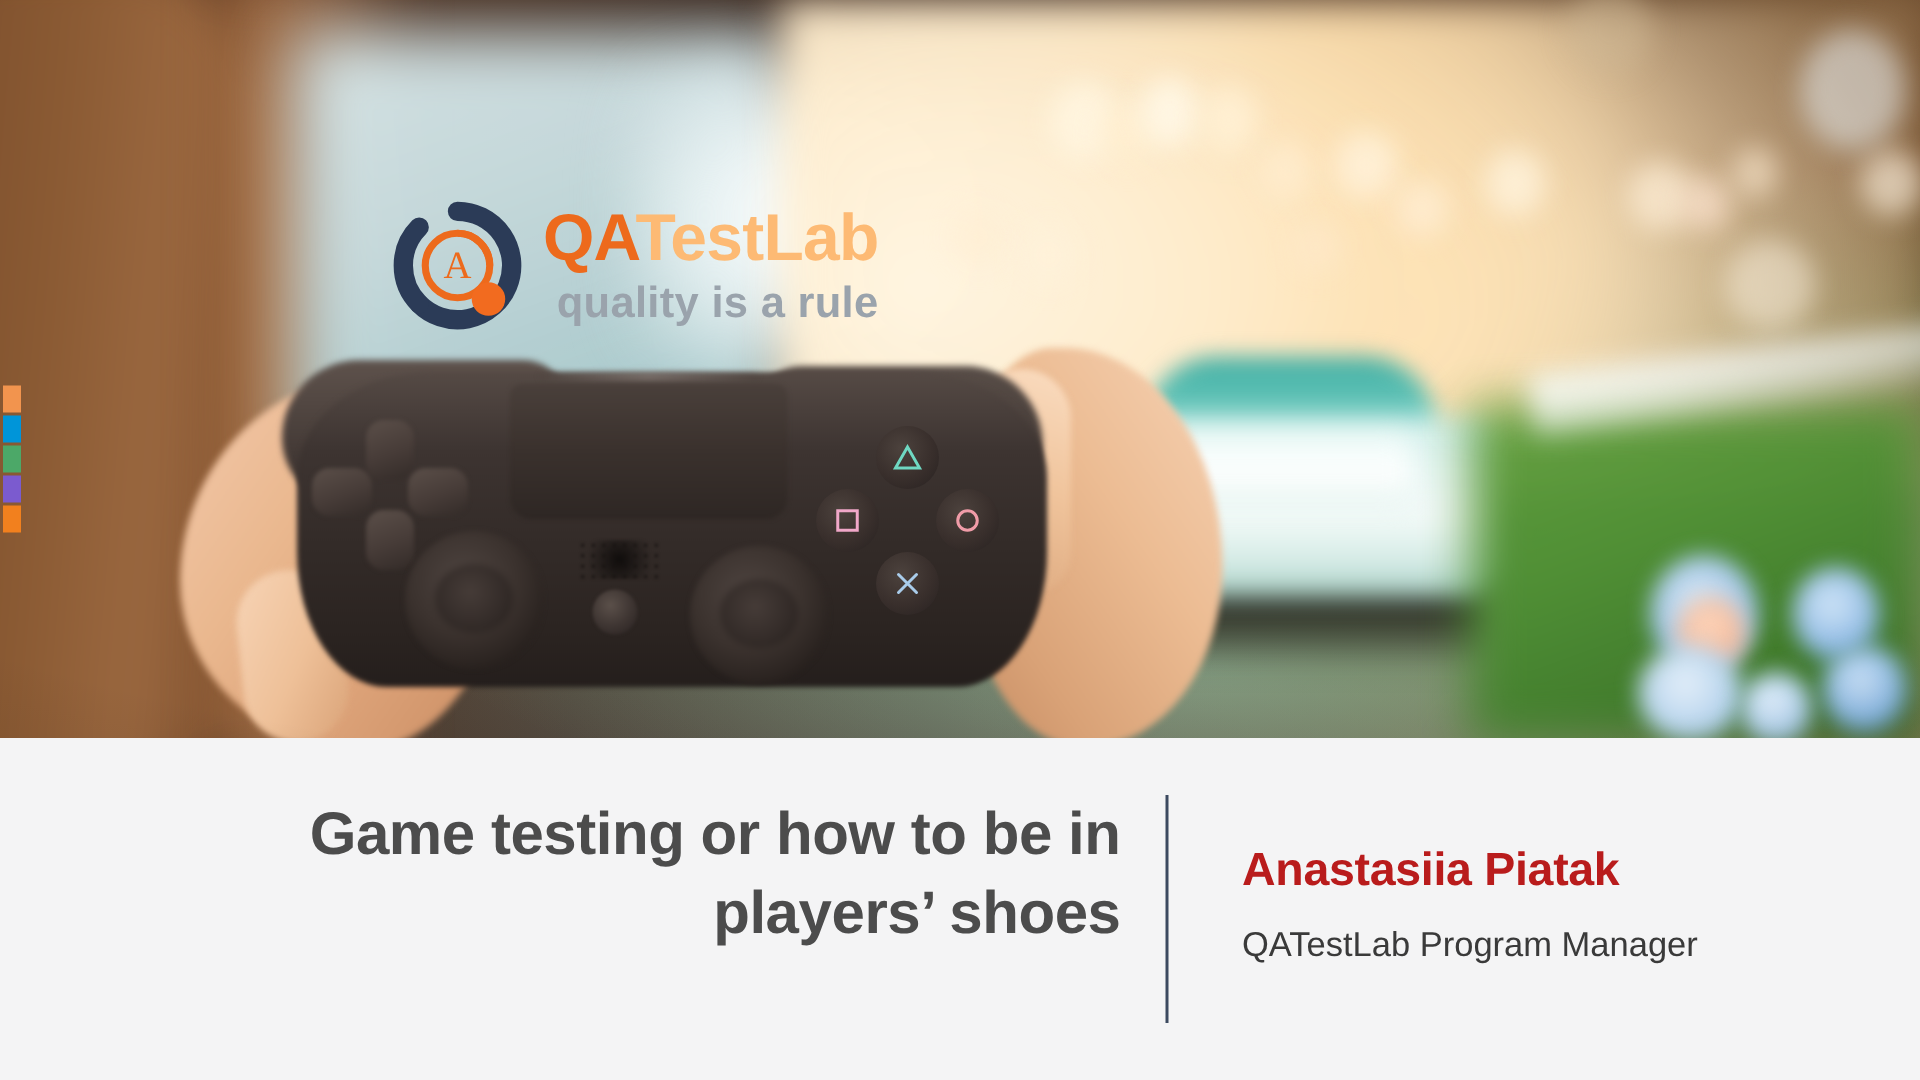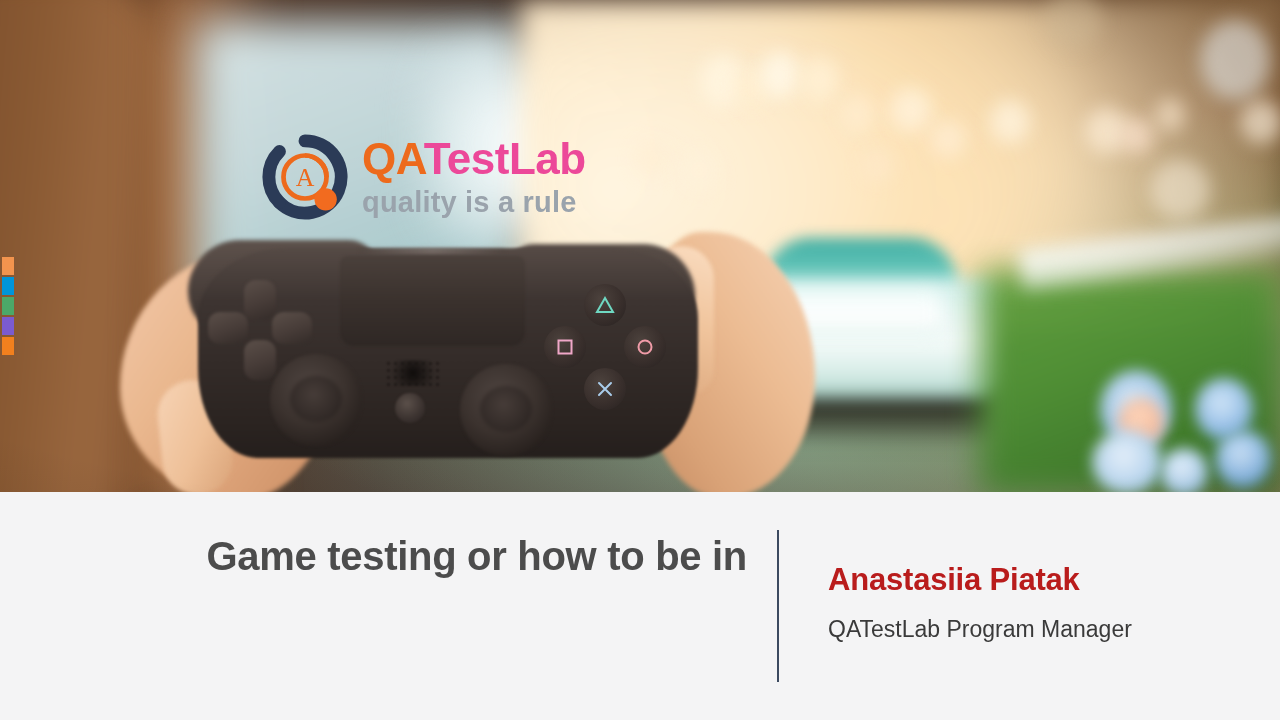--- a/index.html
+++ b/index.html
@@ -383,28 +383,29 @@
   }
   .logo-mark { width: 86px; height: 86px; display: block; }
   .logo-words { display: flex; flex-direction: column; line-height: 1; }
   .logo-name {
     font-size: 44px;
     font-weight: bold;
     letter-spacing: -0.5px;
     white-space: nowrap;
   }
   .logo-name .qa { color: #ED6A1C; }
-  .logo-name .testlab { color: #ec4899; }
+  .logo-name .testlab { color: #fdba74; }
   .logo-tag {
     margin-top: 7px;
     font-size: 29px;
     font-weight: bold;
     color: #9AA3AC;
     letter-spacing: 0.2px;
     white-space: nowrap;
+    text-align: right;
   }
 
   
   .swatches {
     position: absolute;
     left: 2px;
     top: 257px;
     width: 12px;
     display: flex;
     flex-direction: column;
@@ -601,20 +602,21 @@
     <span class="swatch" style="background:#0095D9;"></span>
     <span class="swatch" style="background:#4CA868;"></span>
     <span class="swatch" style="background:#7B5BCF;"></span>
     <span class="swatch" style="background:#F2801E;"></span>
   </div>
 
   <div class="caption">
     <div class="caption-inner">
       <div class="slide-title">
         <span>Game testing or how to be in</span><br>
+        <span>players’ shoes</span>
       </div>
 
       <div class="divider"></div>
 
       <div class="presenter">
         <div class="presenter-name">Anastasiia Piatak</div>
         <div class="presenter-role">QATestLab Program Manager</div>
       </div>
     </div>
   </div>

